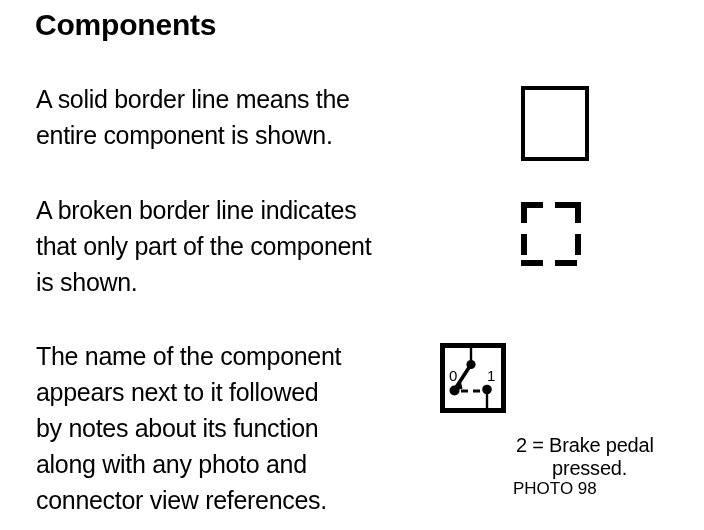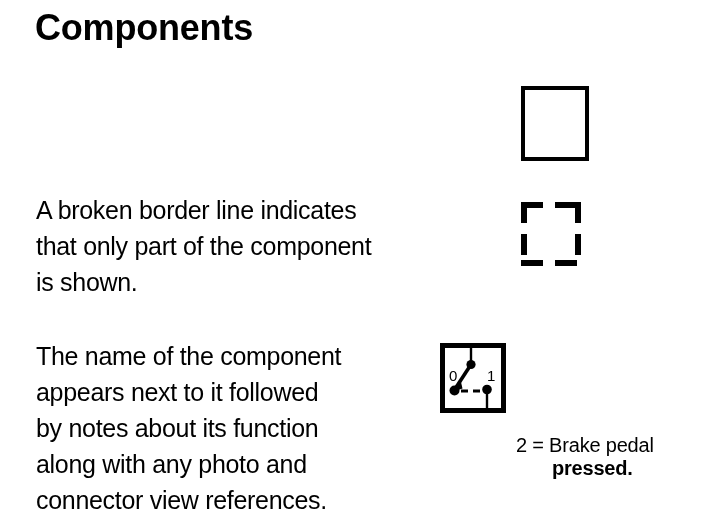--- a/index.html
+++ b/index.html
@@ -20,21 +20,21 @@
   .slide {
     position: absolute;
     inset: 0;
   }
 
   
   #page-title {
     position: absolute;
     left: 35px;
     top: 8px;
-    font-size: 36px;
+    font-size: 30px;
     font-weight: bold;
     letter-spacing: -0.2px;
     line-height: 1.1;
     white-space: nowrap;
   }
 
   
   .para {
     position: absolute;
     left: 36px;
@@ -111,39 +111,40 @@
     left: 516px;
     top: 434px;
     width: 180px;
     font-size: 20px;
     line-height: 23px;
     letter-spacing: -0.2px;
   }
   .comp-note .note-line2 {
     display: block;
     padding-left: 36px;
-    font-weight: bold;
   }
   .photo-ref {
     position: absolute;
     left: 513px;
     top: 479px;
     font-size: 17px;
     line-height: 20px;
     letter-spacing: 0px;
     white-space: nowrap;
   }
 </style>
 </head>
 <body>
 
 <div class="slide">
 
   <div id="page-title">Components</div>
 
+  <div class="para" id="para-solid">A solid border line means the
+entire component is shown.</div>
 
   <div class="para" id="para-broken">A broken border line indicates
 that only part of the component
 is shown.</div>
 
   <div class="para" id="para-name">The name of the component
 appears next to it followed
 by notes about its function
 along with any photo and
 connector view references.</div>
@@ -177,14 +178,15 @@
       <text x="47" y="38" font-family="Liberation Sans, sans-serif" font-size="15" fill="#000">1</text>
     </svg>
   </div>
 
 
   <div class="comp-note">
     <span>2 = Brake pedal</span>
     <span class="note-line2">pressed.</span>
   </div>
 
+  <div class="photo-ref">PHOTO 98</div>
 
 </div>
 
 </body></html>

